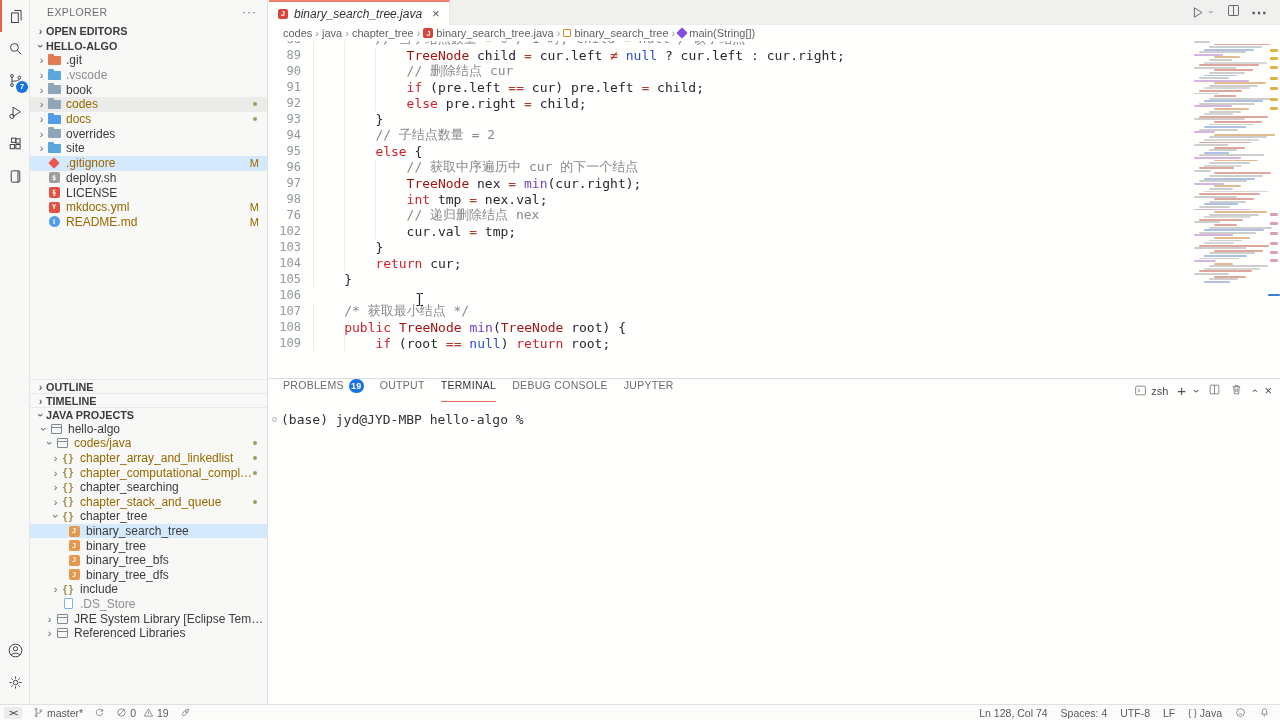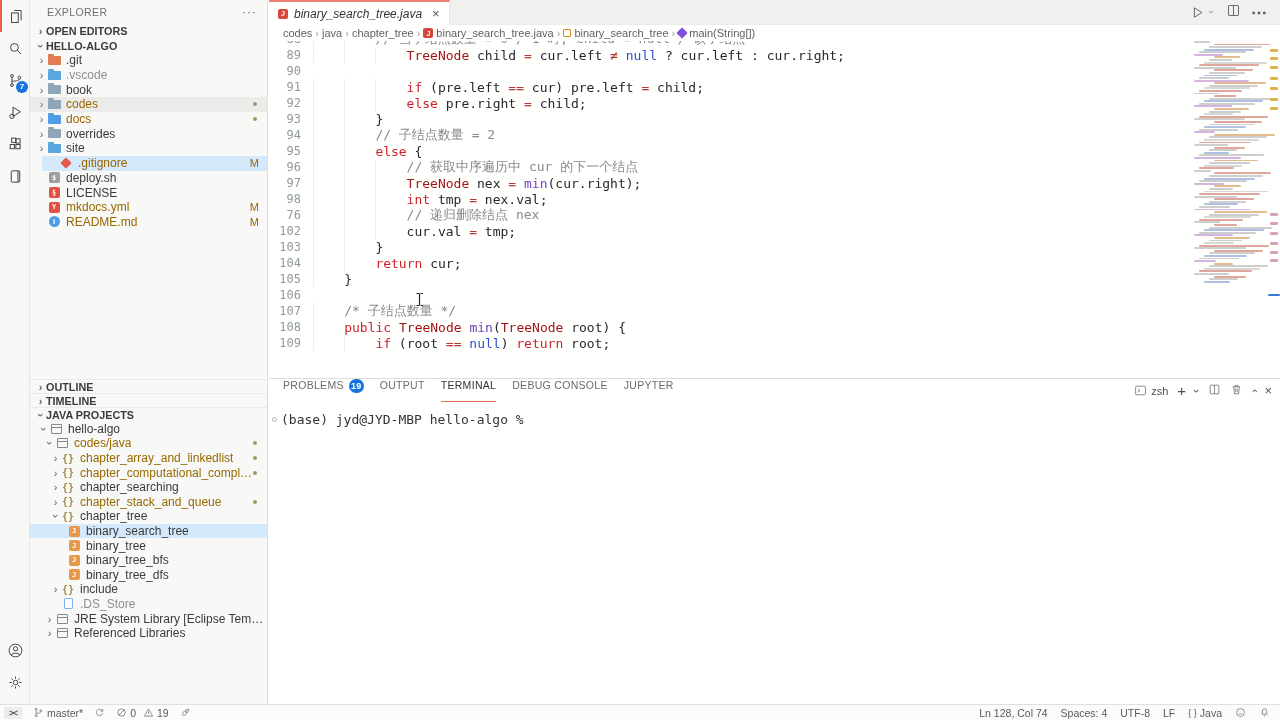--- a/index.html
+++ b/index.html
@@ -217,21 +217,21 @@
           </span>
           <span class="rowlabel">overrides</span>
         </div>
         <div class="sb-row frow" style="padding-left: 6px;">
           <span class="chev">›</span>
           <span class="ic">
             <span class="icon-folder" style="background: rgb(90, 167, 221);"></span>
           </span>
           <span class="rowlabel">site</span>
         </div>
-        <div class="sb-row frow sel mod" style="padding-left: 6px; margin-left: 12px;">
+        <div class="sb-row frow sel mod" style="padding-left: 6px;">
           <span class="chev">&nbsp;</span>
           <span class="ic">
             <span class="icon-git"></span>
           </span>
           <span class="rowlabel">.gitignore</span>
           <span class="gitbadge">M</span>
         </div>
         <div class="sb-row frow" style="padding-left: 6px;">
           <span class="chev">&nbsp;</span>
           <span class="ic">
@@ -440,36 +440,36 @@
         <span class="bc-item">
           <span class="bc-method"></span>
           <span>main(String[])</span>
         </span>
       </div>
 
     <div class="editor">
       <div class="code-scroll" id="code-lines">
           <div class="cline"><span class="gutter">88</span><span class="ctext"><span class="indent" style="width: 62.4px;"></span><span class="tk-c">// 当子结点数量 = 0 / 1 时, child = null / 该子结点</span></span></div>
           <div class="cline"><span class="gutter">89</span><span class="ctext"><span class="indent" style="width: 93.6px;"></span><span class="tk-t">TreeNode</span><span class="tk-p"> child </span><span class="tk-o">=</span><span class="tk-p"> cur.left </span><span class="tk-o">≠</span><span class="tk-p"> </span><span class="tk-n">null</span><span class="tk-p"> ? cur.left : cur.right;</span></span></div>
-          <div class="cline"><span class="gutter">90</span></div>
+          <div class="cline"><span class="gutter">90</span><span class="ctext"><span class="indent" style="width: 93.6px;"></span><span class="tk-c">// 删除结点 cur</span></span></div>
           <div class="cline"><span class="gutter">91</span><span class="ctext"><span class="indent" style="width: 93.6px;"></span><span class="tk-k">if</span><span class="tk-p"> (pre.left </span><span class="tk-o">==</span><span class="tk-p"> cur) pre.left </span><span class="tk-o">=</span><span class="tk-p"> child;</span></span></div>
           <div class="cline"><span class="gutter">92</span><span class="ctext"><span class="indent" style="width: 93.6px;"></span><span class="tk-k">else</span><span class="tk-p"> pre.right </span><span class="tk-o">=</span><span class="tk-p"> child;</span></span></div>
           <div class="cline"><span class="gutter">93</span><span class="ctext"><span class="indent" style="width: 62.4px;"></span><span class="tk-p">}</span></span></div>
           <div class="cline"><span class="gutter">94</span><span class="ctext"><span class="indent" style="width: 62.4px;"></span><span class="tk-c">// 子结点数量 = 2</span></span></div>
           <div class="cline"><span class="gutter">95</span><span class="ctext"><span class="indent" style="width: 62.4px;"></span><span class="tk-k">else</span><span class="tk-p"> {</span></span></div>
           <div class="cline"><span class="gutter">96</span><span class="ctext"><span class="indent" style="width: 93.6px;"></span><span class="tk-c">// 获取中序遍历中 cur 的下一个结点</span></span></div>
           <div class="cline"><span class="gutter">97</span><span class="ctext"><span class="indent" style="width: 93.6px;"></span><span class="tk-t">TreeNode</span><span class="tk-p"> nex </span><span class="tk-o">=</span><span class="tk-p"> </span><span class="tk-f">min</span><span class="tk-p">(cur.right);</span></span></div>
           <div class="cline"><span class="gutter">98</span><span class="ctext"><span class="indent" style="width: 93.6px;"></span><span class="tk-k">int</span><span class="tk-p"> tmp </span><span class="tk-o">=</span><span class="tk-p"> nex.val;</span></span></div>
           <div class="cline"><span class="gutter">76</span><span class="ctext"><span class="indent" style="width: 93.6px;"></span><span class="tk-c">// 递归删除结点 nex</span></span></div>
           <div class="cline"><span class="gutter">102</span><span class="ctext"><span class="indent" style="width: 93.6px;"></span><span class="tk-p">cur.val </span><span class="tk-o">=</span><span class="tk-p"> tmp;</span></span></div>
           <div class="cline"><span class="gutter">103</span><span class="ctext"><span class="indent" style="width: 62.4px;"></span><span class="tk-p">}</span></span></div>
           <div class="cline"><span class="gutter">104</span><span class="ctext"><span class="indent" style="width: 62.4px;"></span><span class="tk-k">return</span><span class="tk-p"> cur;</span></span></div>
           <div class="cline"><span class="gutter">105</span><span class="ctext"><span class="indent" style="width: 31.2px;"></span><span class="tk-p">}</span></span></div>
           <div class="cline"><span class="gutter">106</span><span class="ctext"></span></div>
-          <div class="cline"><span class="gutter">107</span><span class="ctext"><span class="indent" style="width: 31.2px;"></span><span class="tk-c">/* 子结点数量 */</span></span></div>
+          <div class="cline"><span class="gutter">107</span><span class="ctext"><span class="indent" style="width: 31.2px;"></span><span class="tk-c">/* 获取最小结点 */</span></span></div>
           <div class="cline"><span class="gutter">108</span><span class="ctext"><span class="indent" style="width: 31.2px;"></span><span class="tk-k">public</span><span class="tk-p"> </span><span class="tk-t">TreeNode</span><span class="tk-p"> </span><span class="tk-f">min</span><span class="tk-p">(</span><span class="tk-t">TreeNode</span><span class="tk-p"> root) {</span></span></div>
           <div class="cline"><span class="gutter">109</span><span class="ctext"><span class="indent" style="width: 62.4px;"></span><span class="tk-k">if</span><span class="tk-p"> (root </span><span class="tk-o">==</span><span class="tk-p"> </span><span class="tk-n">null</span><span class="tk-p">) </span><span class="tk-k">return</span><span class="tk-p"> root;</span></span></div>
         </div>
       <div class="minimap" id="minimap">
           <div class="mm-row" style="width: 16px; margin-left: 0px; background: rgb(189, 189, 189);"></div>
           <div class="mm-row" style="width: 56px; margin-left: 20px; background: rgb(212, 136, 124);"></div>
           <div class="mm-row" style="width: 53px; margin-left: 15px; background: rgb(189, 189, 189);"></div>
           <div class="mm-row" style="width: 50px; margin-left: 10px; background: rgb(147, 171, 217);"></div>
           <div class="mm-row" style="width: 47px; margin-left: 5px; background: rgb(189, 189, 189);"></div>
           <div class="mm-row" style="width: 29px; margin-left: 0px; background: rgb(199, 155, 212);"></div>

